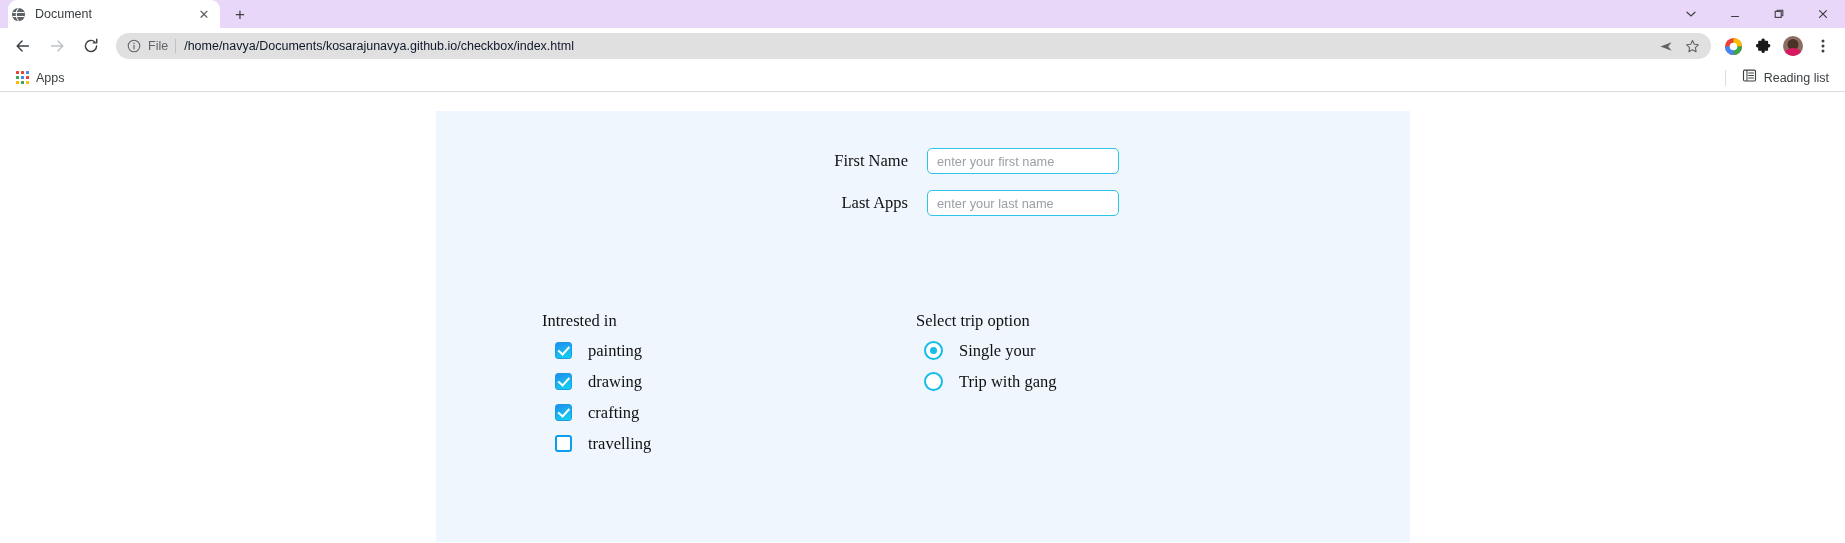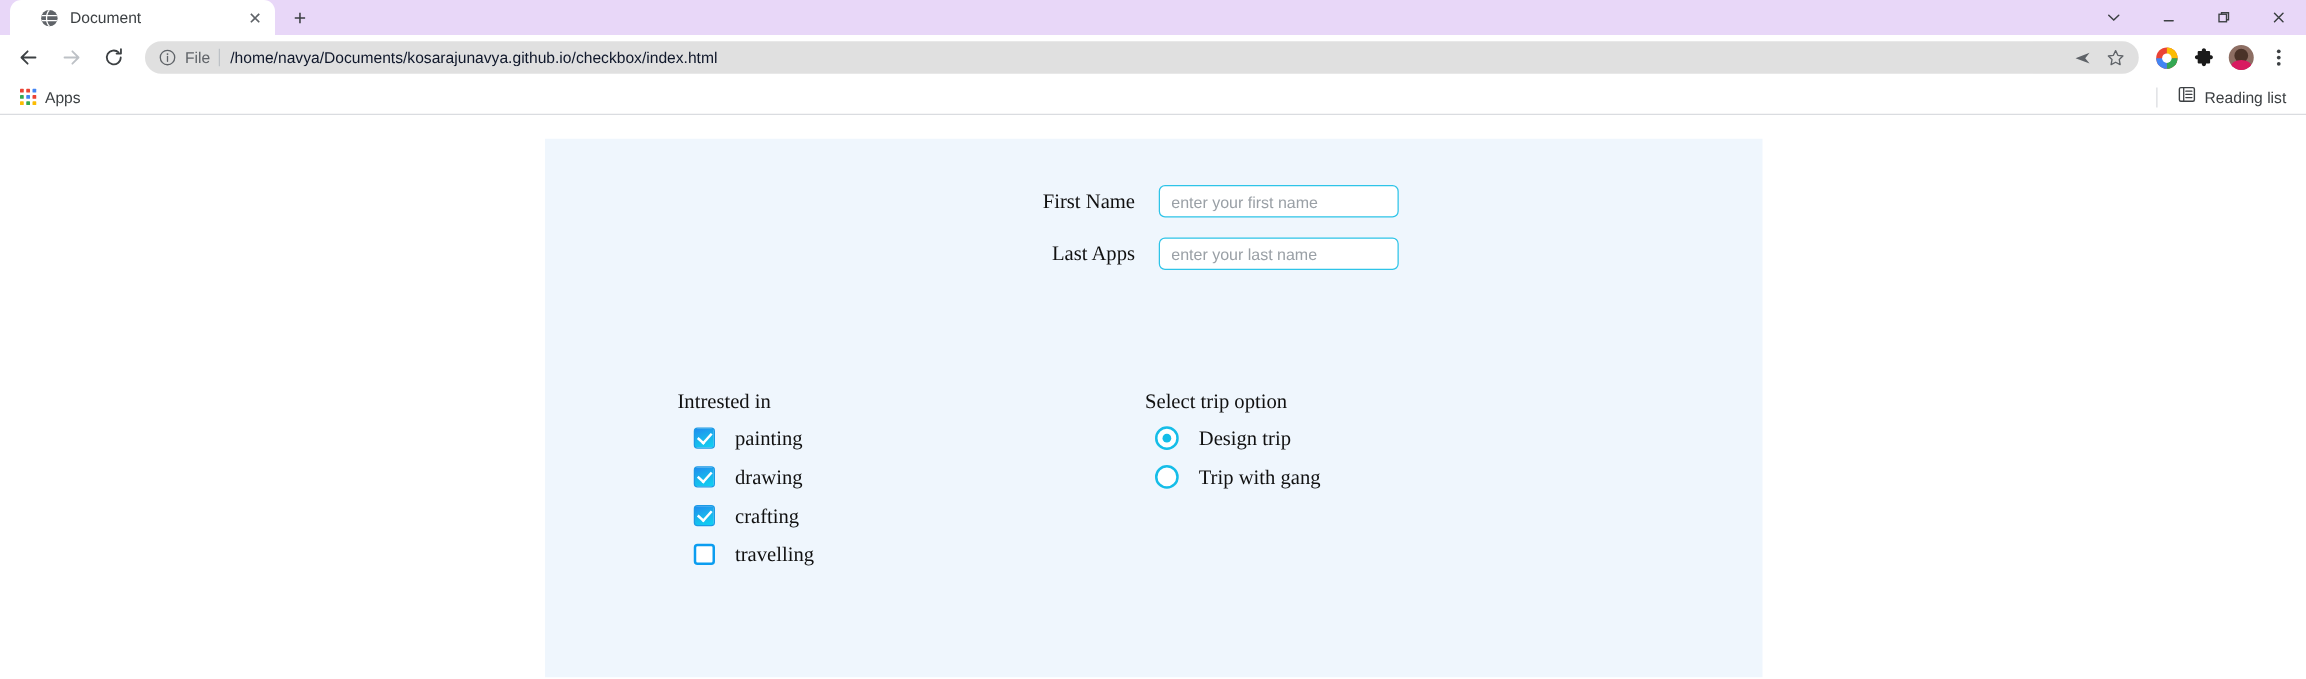--- a/index.html
+++ b/index.html
@@ -22,21 +22,21 @@
     position: relative;
   }
   .tab {
     margin-left: 8px;
     width: 212px;
     height: 28px;
     background: #ffffff;
     border-radius: 9px 9px 0 0;
     display: flex;
     align-items: center;
-    padding: 0 8px 0 24px;
+    padding: 0 8px 0 3px;
     position: relative;
     justify-content: space-between;
   }
   .tab-favicon {
     width: 15px; height: 15px;
     flex: 0 0 15px;
     margin-right: 9px;
     display: flex; align-items: center; justify-content: center;
   }
   .tab-title {
@@ -522,21 +522,21 @@
             <span class="cbox unchecked"></span>
             <span class="opt-label">travelling</span>
           </div>
         </div>
 
         <div class="col-right">
           <div class="group-title">Select trip option</div>
 
           <div class="opt-row">
             <span class="radio selected"></span>
-            <span class="opt-label">Design trip</span>
+            <span class="opt-label">Single your</span>
           </div>
 
           <div class="opt-row">
             <span class="radio"></span>
             <span class="opt-label">Trip with gang</span>
           </div>
         </div>
 
       </div>
     </div>

